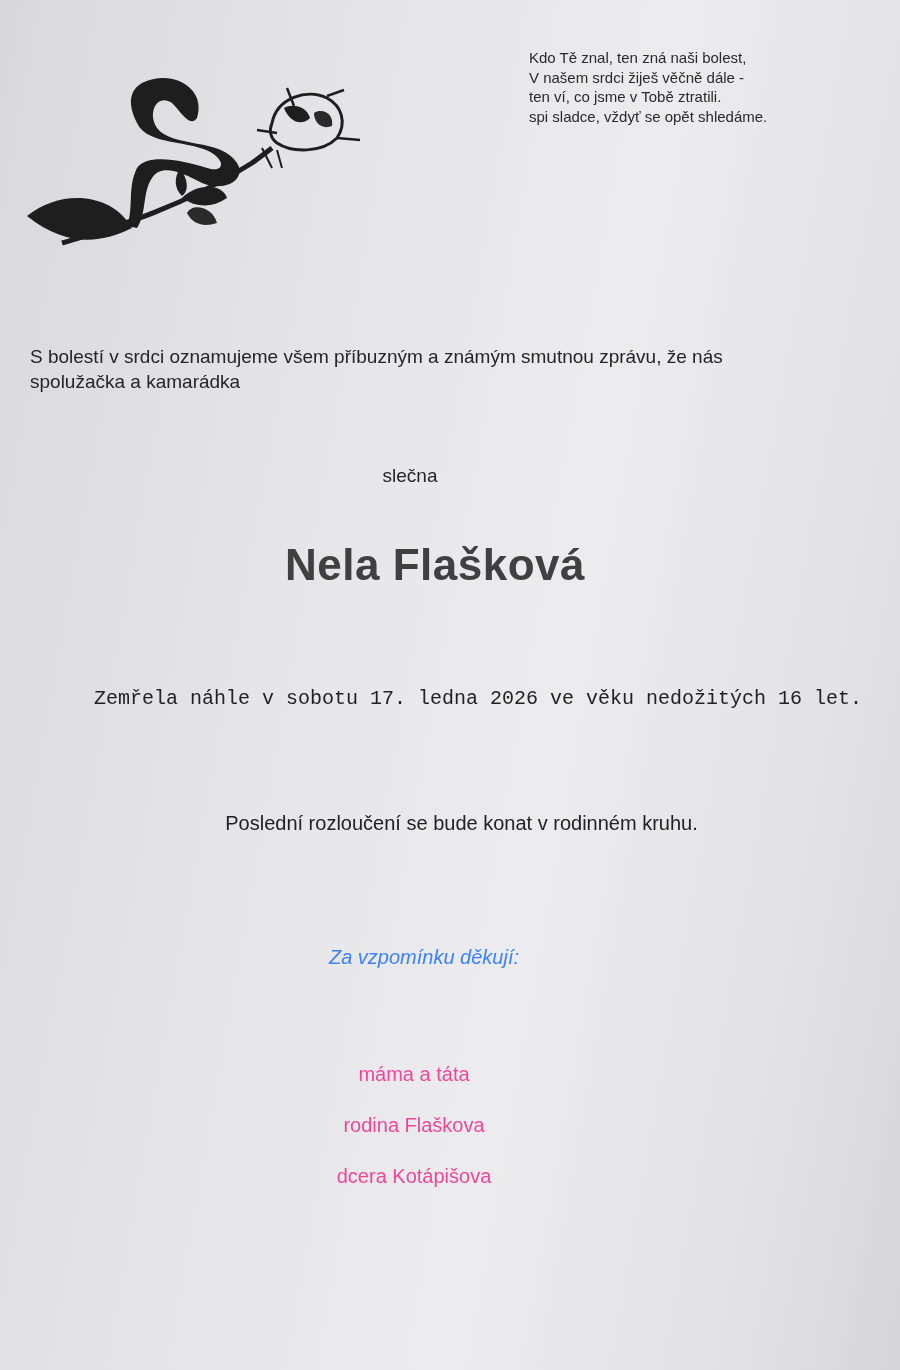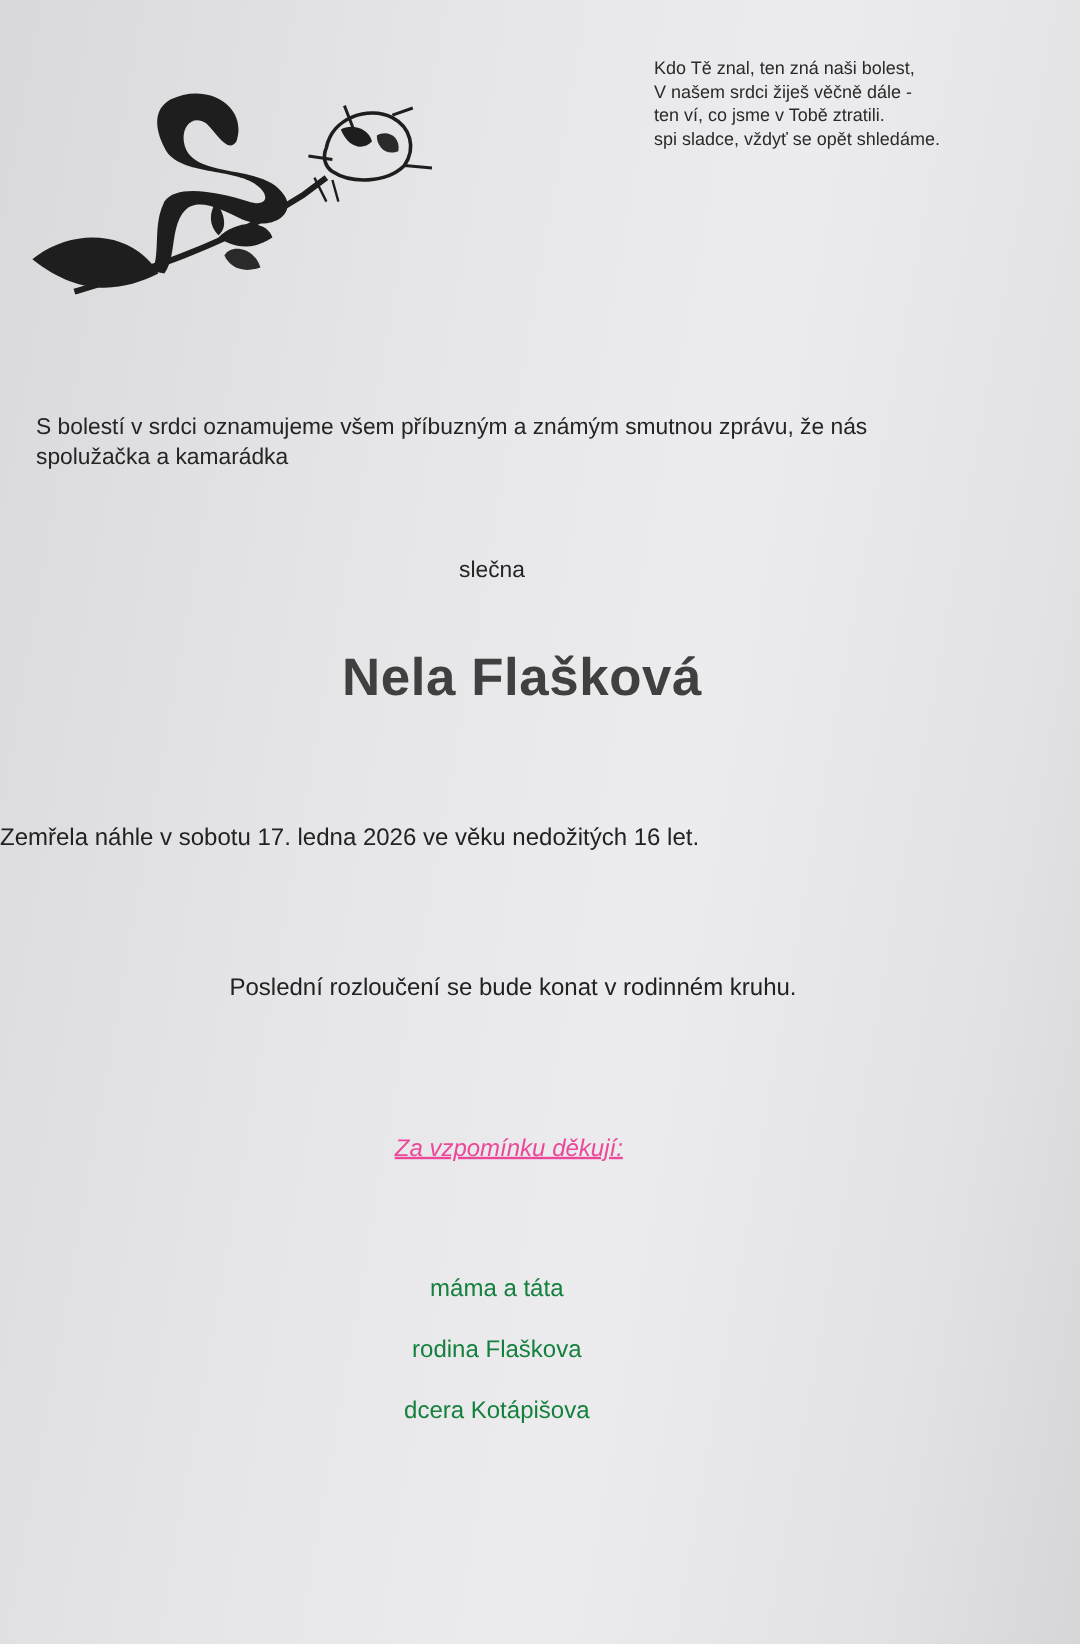--- a/index.html
+++ b/index.html
@@ -5,52 +5,52 @@
   html, body { margin:0; padding:0; }
   body {
     width:900px; height:1370px; overflow:hidden;
     background: linear-gradient(100deg, #d9d9dc 0%, #e6e6e9 35%, #ececef 60%, #e2e2e5 85%, #d6d6d9 100%);
     font-family: "Liberation Sans", sans-serif;
     color:#222;
     position:relative;
   }
   .paper { position:absolute; inset:0; }
   .poem {
-    position:absolute; left:545px; top:48px; width:320px;
+    position:absolute; left:529px; top:48px; width:320px;
     font-size:15px; line-height:19.5px; color:#2a2a2a;
   }
   .poem div { white-space:nowrap; }
   .ornament { position:absolute; left:22px; top:68px; width:350px; height:190px; }
   .intro {
     position:absolute; left:30px; width:840px; top:344px;
     text-align:left; font-size:19px; line-height:25px; color:#252525;
   }
   .title-small {
     position:absolute; left:0; width:820px; top:465px; text-align:center;
     font-size:19px; color:#252525;
   }
   .name {
     position:absolute; left:0; width:870px; top:540px; text-align:center;
     font-size:44px; font-weight:bold; color:#404040; letter-spacing:0.5px;
   }
   .death {
-    position:absolute; left:0; width:862px; top:687px; text-align:left;
-    font-size:20px; color:#222;
+    position:absolute; left:0; width:862px; top:687px; text-align:right;
+    font-size:20px; color:#222;font-family:Liberation Mono, monospace;
   }
   .funeral {
     position:absolute; left:0; width:855px; top:812px; text-align:center;
-    font-size:20px; color:#222;
+    font-size:20px; color:#222;padding-left:34px;
   }
   .thanks {
     position:absolute; left:0; width:848px; top:946px; text-align:center;
-    font-size:20px; font-style:italic; text-decoration:underline; color:#ec4899;
+    font-size:20px; font-style:italic; color:#3b82f6;
   }
   .signers {
     position:absolute; left:0; width:828px; top:1063px; text-align:center;
-    font-size:20px; color:#15803d;
+    font-size:20px; color:#ec4899;
   }
   .signers div { height:51px; }
 </style>
 </head>
 <body>
 
 <div class="paper">
 
   <div class="poem">
     <div>Kdo Tě znal, ten zná naši bolest,</div>

